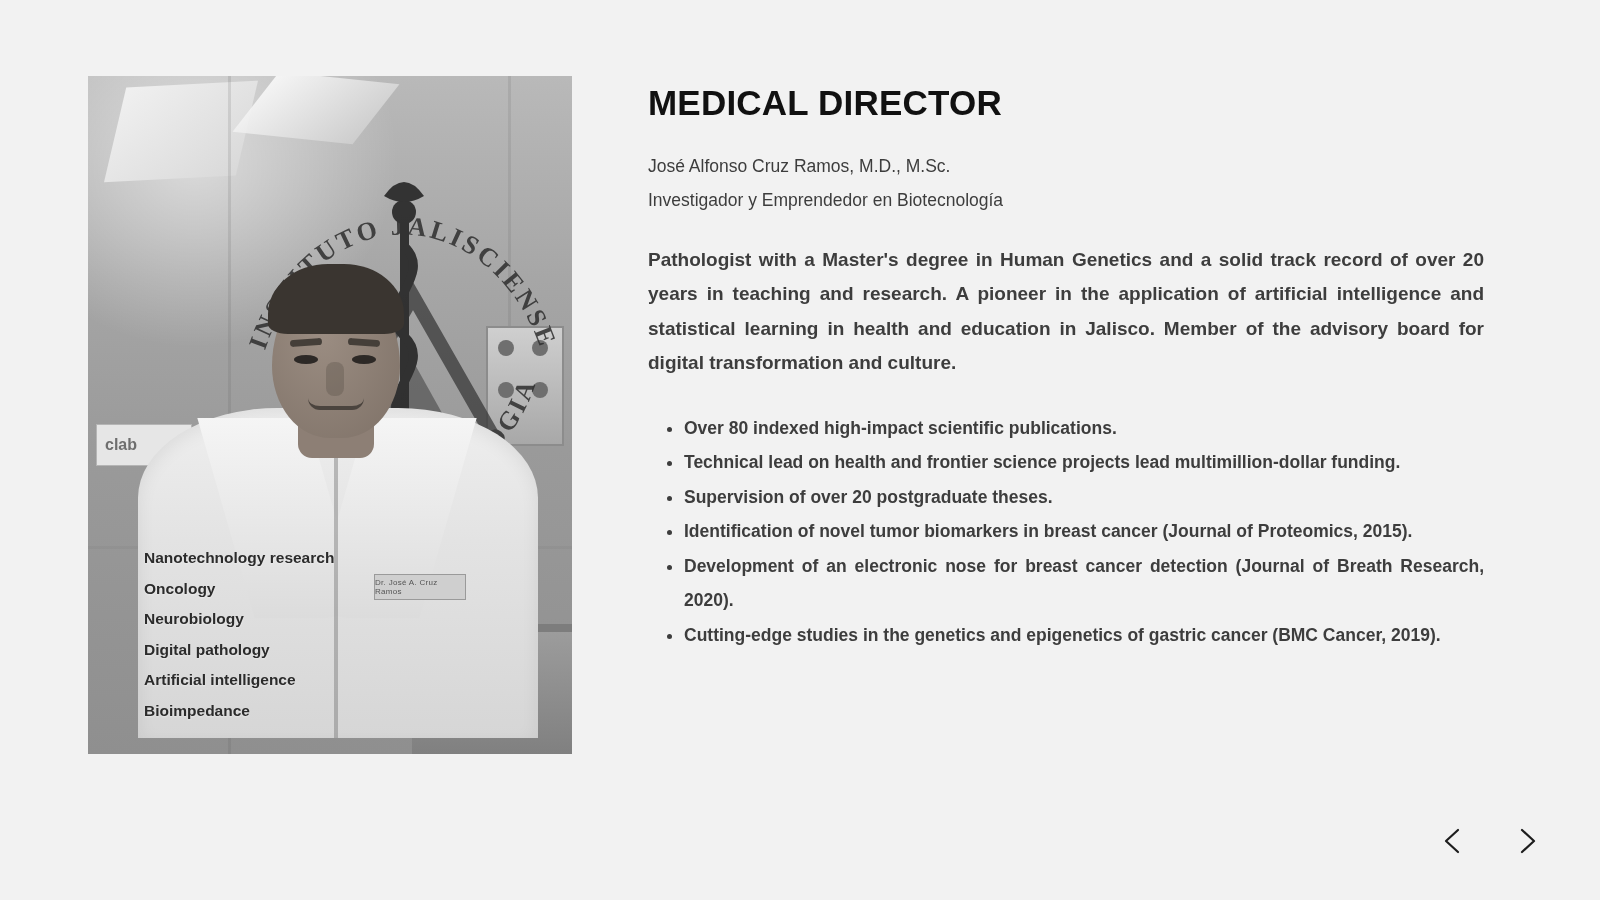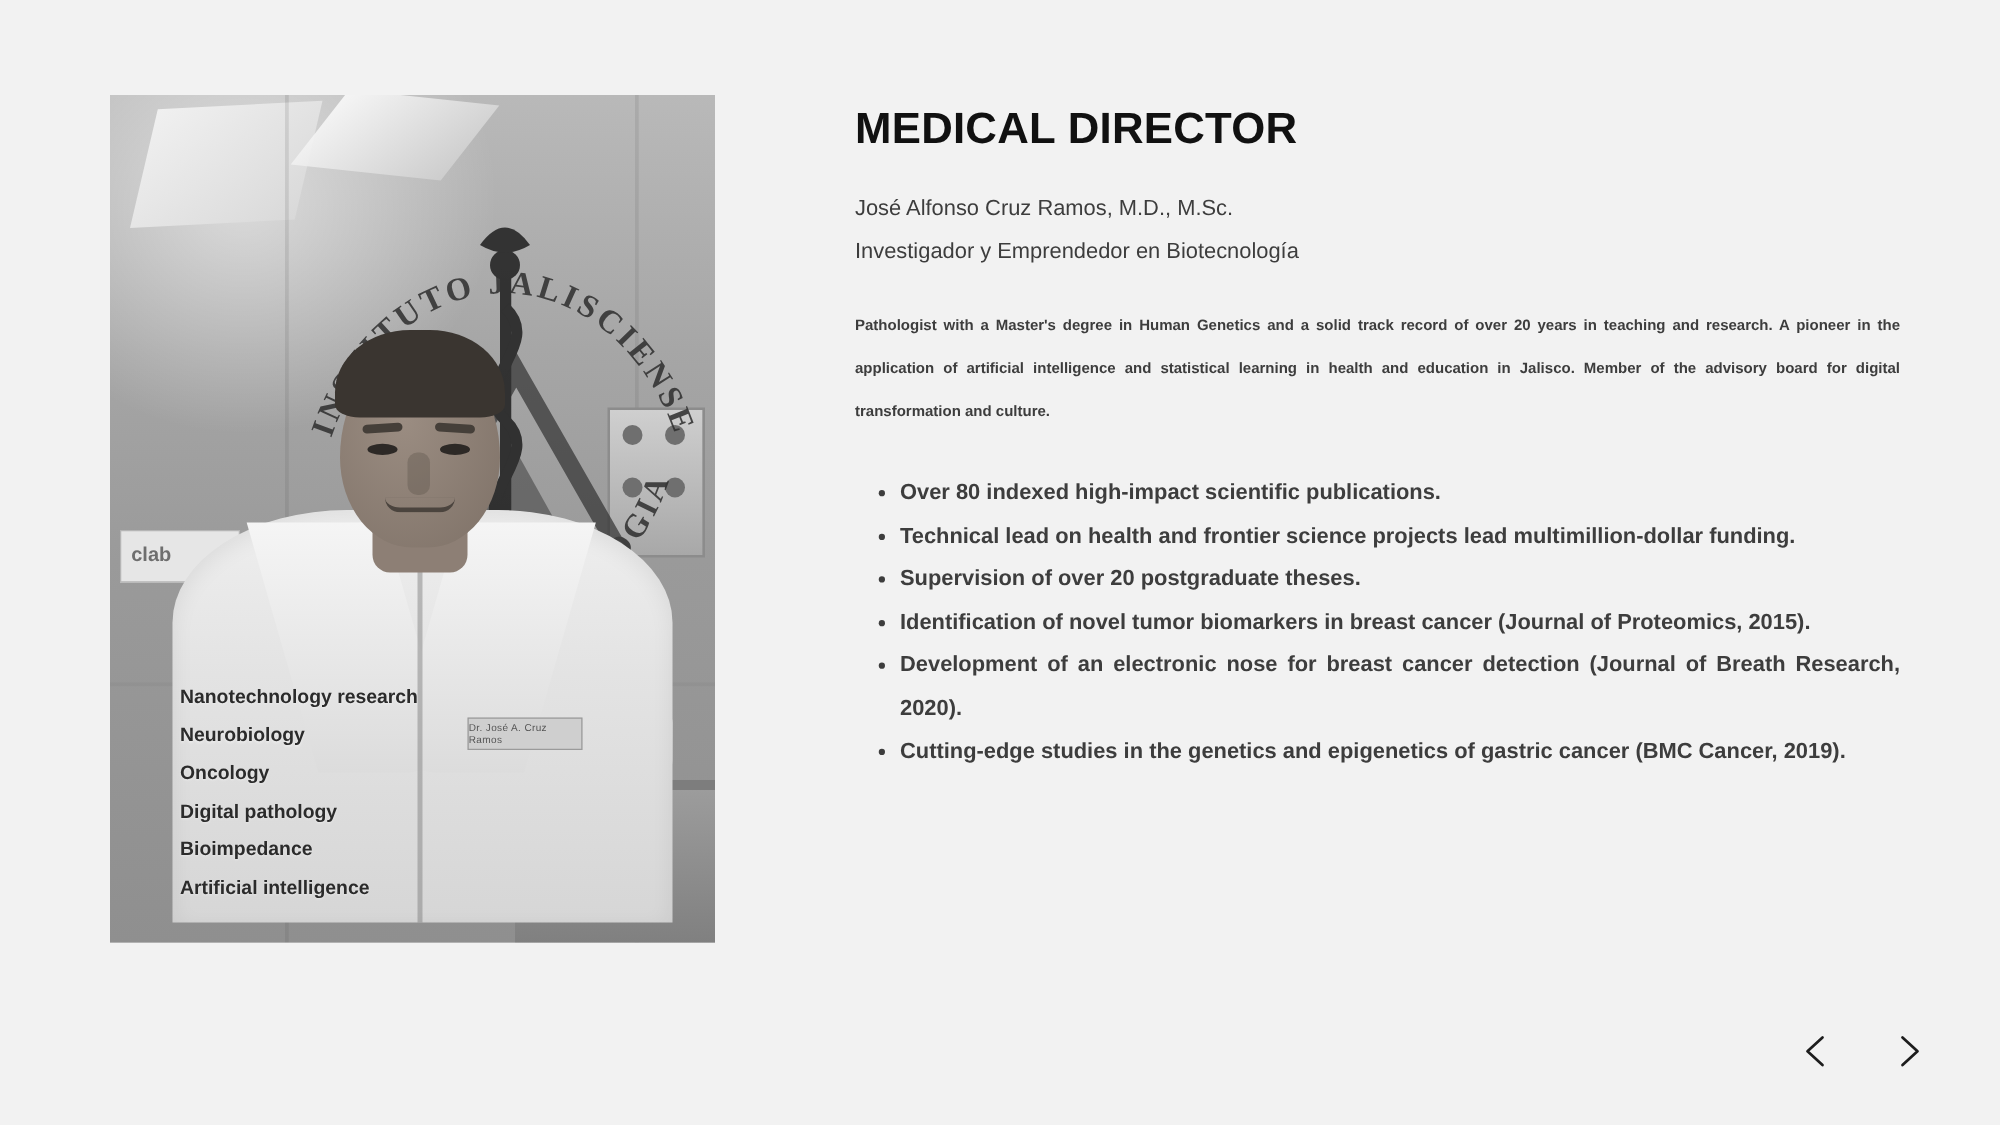--- a/index.html
+++ b/index.html
@@ -202,39 +202,38 @@
     text-shadow: 0 1px 2px rgba(255,255,255,.45);
     white-space: nowrap;
   }
   .expertise ul { margin: 0; padding: 0; }
 
   
   .content {
     position: absolute;
     left: 648px; top: 84px;
     width: 836px;
-    margin-left: 36px;
   }
   .title {
     font-size: 35px;
     font-weight: 700;
     color: #111111;
     letter-spacing: .2px;
     margin: 0 0 26px 0;
     line-height: 1.1;
   }
   .subline {
     font-size: 17.5px;
     font-weight: 400;
     color: #3d3d3d;
     line-height: 34px;
   }
   .bio {
     margin-top: 26px;
-    font-size: 12px;
+    font-size: 19px;
     font-weight: 700;
     color: #3d3d3d;
     line-height: 34.5px;
     text-align: justify;
     text-justify: inter-word;
   }
   .achievements {
     margin: 30px 0 0 0;
     padding-left: 36px;
   }
@@ -329,25 +328,25 @@
       <div class="eye-l"></div>
       <div class="eye-r"></div>
       <div class="nose"></div>
       <div class="mouth"></div>
       <div class="badge">Dr. José A. Cruz Ramos</div>
     </div>
 
     <div class="expertise">
       <ul>
         <li>Nanotechnology research</li>
+        <li>Oncology</li>
         <li>Neurobiology</li>
-        <li>Oncology</li>
         <li>Digital pathology</li>
+        <li>Artificial intelligence</li>
         <li>Bioimpedance</li>
-        <li>Artificial intelligence</li>
       </ul>
     </div>
   </div>
 
   <div class="content">
     <h1 class="title">MEDICAL DIRECTOR</h1>
 
     <div class="subline">José Alfonso Cruz Ramos, M.D., M.Sc.</div>
     <div class="subline">Investigador y Emprendedor en Biotecnología</div>
 

